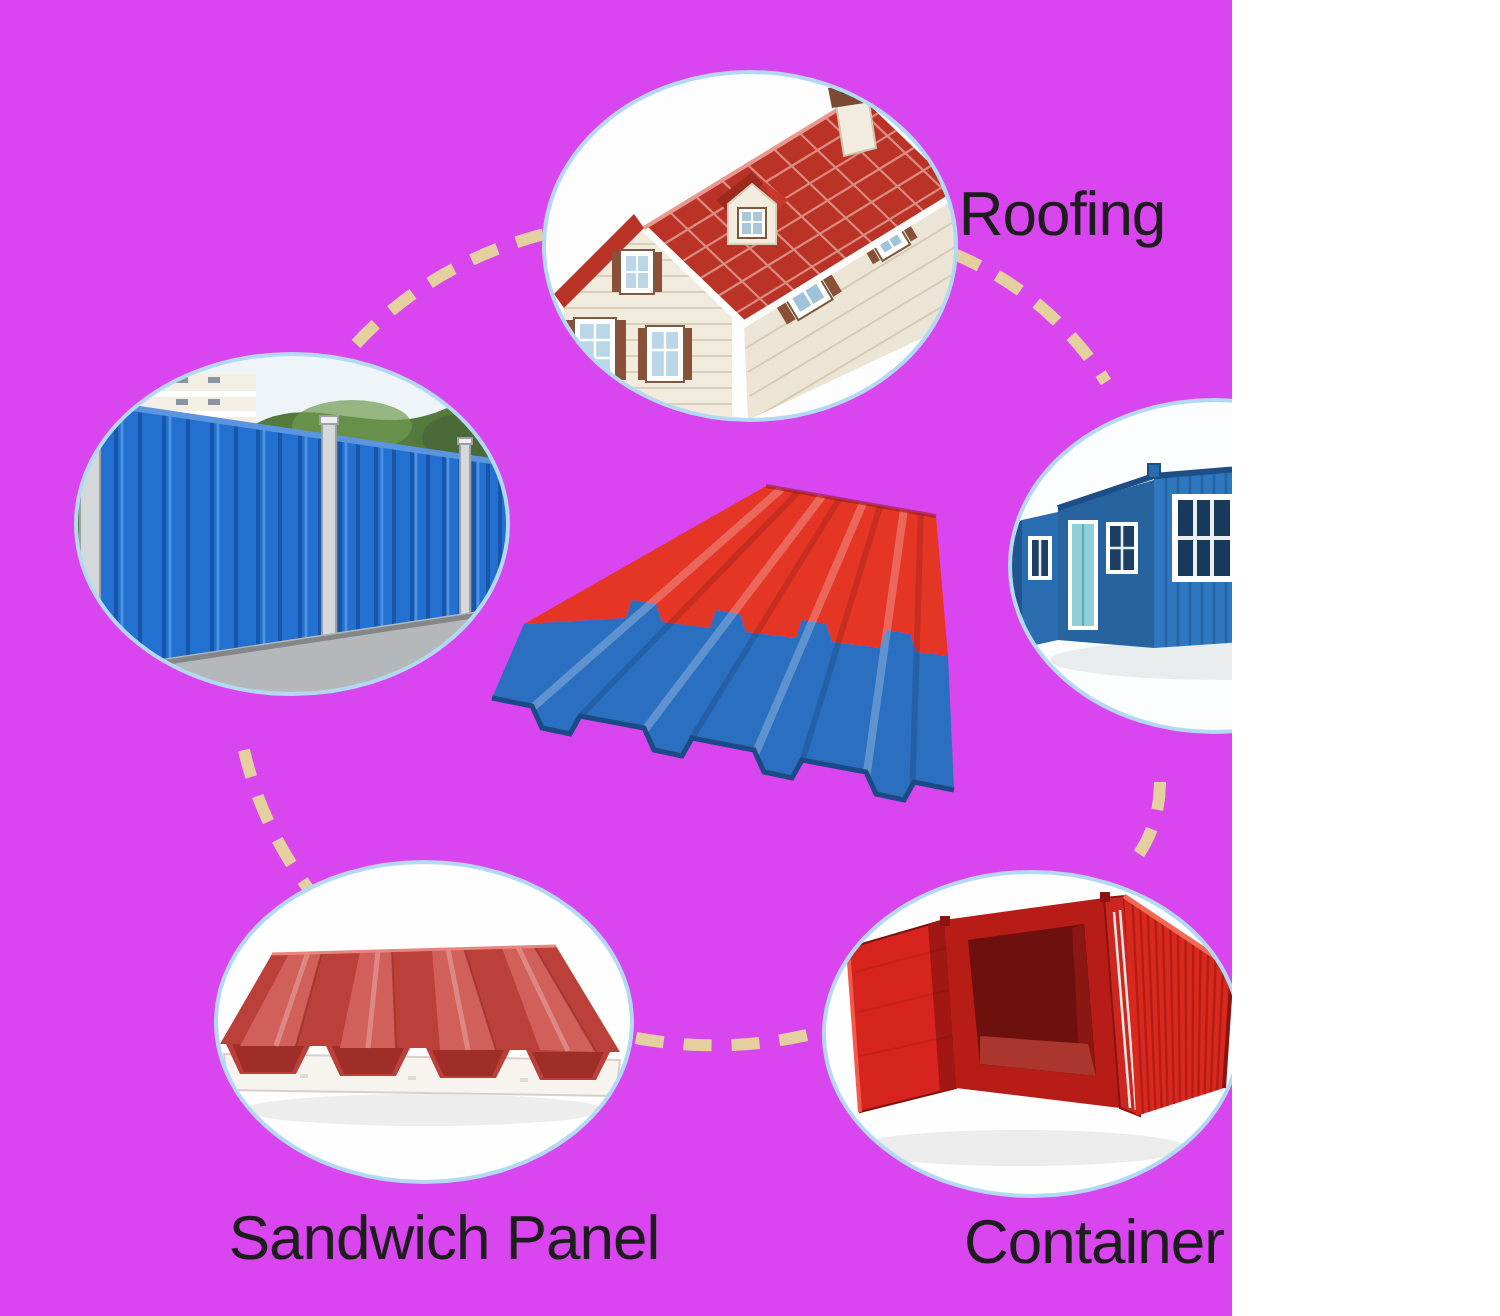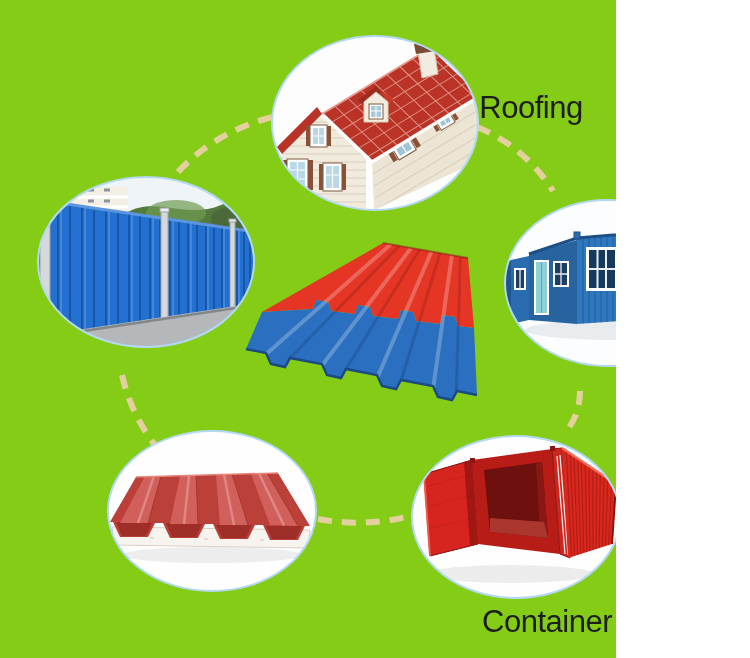--- a/index.html
+++ b/index.html
@@ -1,17 +1,17 @@
 <!DOCTYPE html>
 <html><head>
 <meta charset="utf-8">
 <style>
   html,body{margin:0;padding:0;background:#ffffff;}
   .stage{
-    position:relative;width:616px;height:658px;background:#84cc16;overflow:hidden;
+    position:relative;width:616px;height:658px;background:#d946ef;overflow:hidden;
     font-family:"Liberation Sans", sans-serif;
   }
   .stage svg{display:block;}
   .connectors{position:absolute;left:0;top:0;pointer-events:none;}
   .node{position:absolute;}
   .node-label{
     position:absolute;transform:translate(-50%,-50%);
     font-size:31px;letter-spacing:-0.5px;color:#1d1d1d;white-space:nowrap;line-height:1;
   }
   .center-product{position:absolute;left:235px;top:235px;}
@@ -322,14 +322,15 @@
     <g clip-path="url(#clipSheet)">
       <path d="M155.7,9.4 L31.8,118.4 M176.1,13 L87.2,130.2 M196.5,16.6 L142.7,141.9 M216.9,20.2 L198.1,153.7" stroke="#ffffff" stroke-width="4" opacity="0.25" fill="none"></path>
       <path d="M164.2,10.9 L54.9,123.3 M184.6,14.5 L110.3,135.1 M205,18.1 L165.8,146.8 M225.4,21.7 L221.2,158.6" stroke="#000000" stroke-width="3" opacity="0.13" fill="none"></path>
     </g>
     <path d="M148,8 L233,23" stroke="#8c1410" stroke-width="2" opacity="0.5"></path>
     <path d="M242,160 L222,156 L217,165 L203,162 L198,151 L166,145 L161,154 L147,151 L142,140 L111,134 L106,143 L92,140 L87,129 L55,123 L50,132 L36,129 L31,118 L11,114" fill="none" stroke="#1b4a85" stroke-width="2.5"></path>
   </svg>
 
   <div class="node-label" style="left:531px;top:107px;">Roofing</div>
   <div class="node-label" style="left:547px;top:621px;">Container</div>
+  <div class="node-label" style="left:222px;top:619px;">Sandwich Panel</div>
 
 </div>
 
 </body></html>

